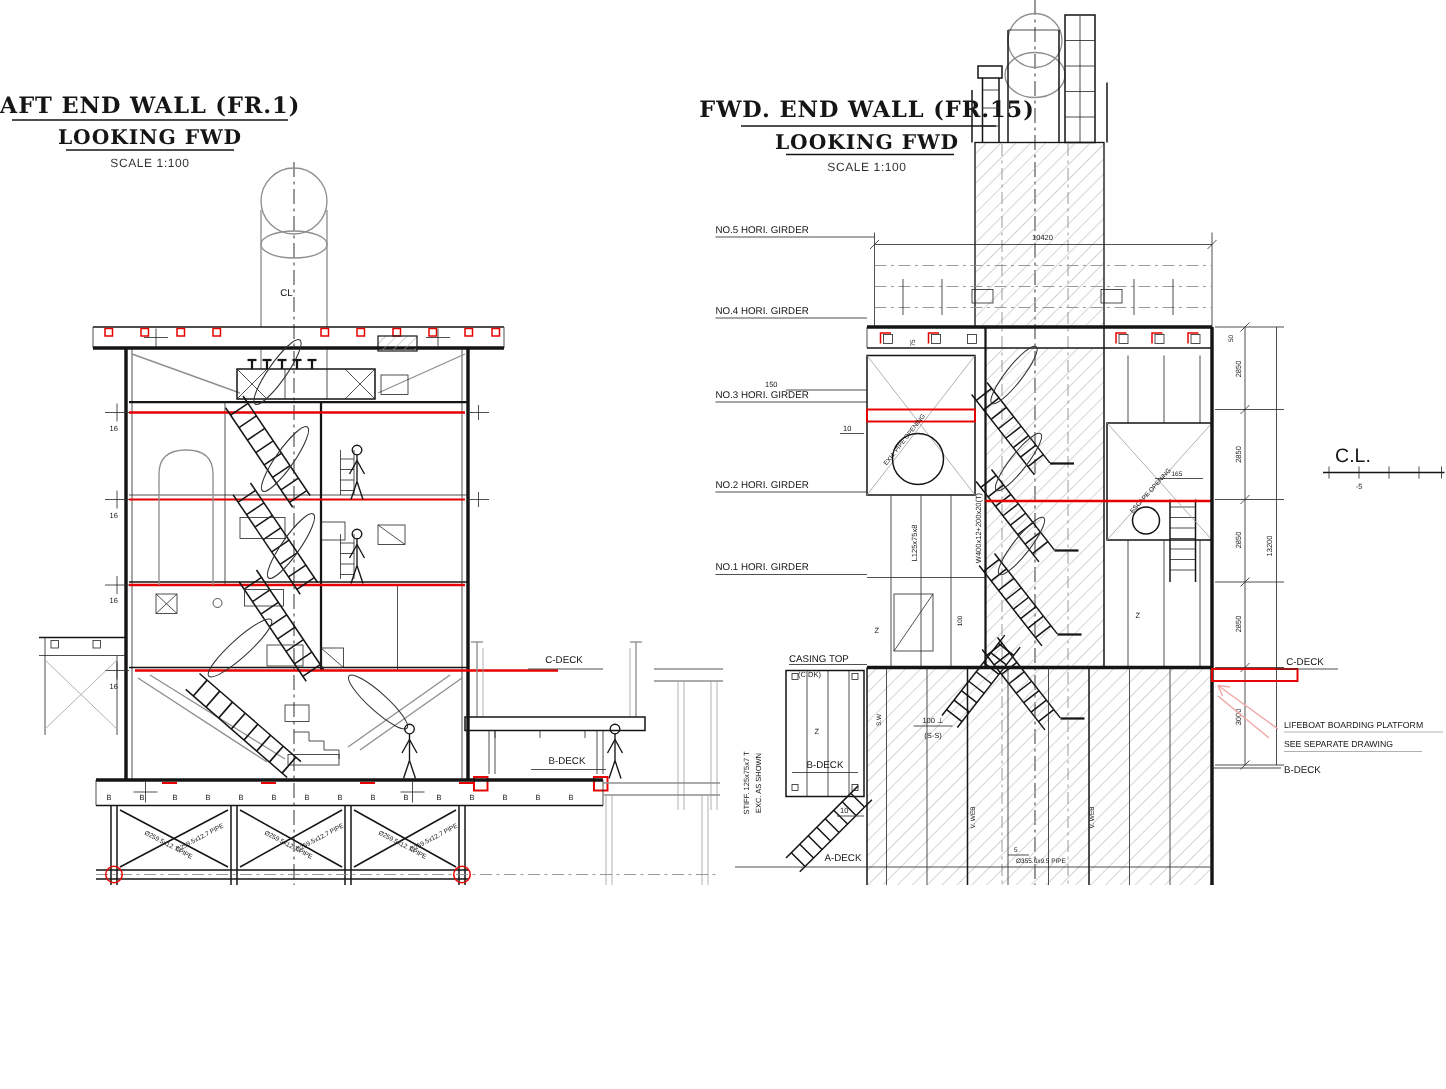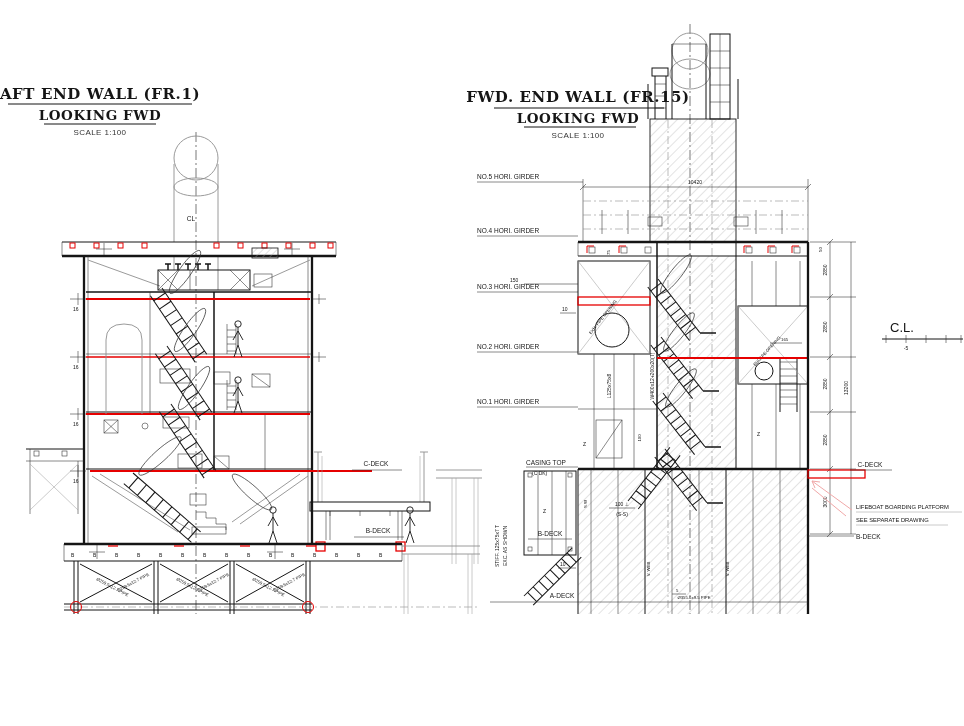--- a/index.html
+++ b/index.html
@@ -1,17 +1,17 @@
 <!DOCTYPE html>
 <html><head>
 <meta charset="utf-8">
 <style>
   html,body{margin:0;padding:0;background:#fff;}
   .sheet{position:relative;width:964px;height:590px;background:#ffffff;overflow:hidden;
-         font-family:"Liberation Sans",sans-serif;margin-top:24px;}
+         font-family:"Liberation Sans",sans-serif;}
   svg text{fill:#151515;font-family:"Liberation Sans",sans-serif;}
   .tt {font-family:"DejaVu Serif",serif;font-weight:bold;font-size:15px;letter-spacing:.6px;}
   .tt2{font-family:"DejaVu Serif",serif;font-weight:bold;font-size:13.5px;letter-spacing:.6px;}
   .sc {font-size:8px;letter-spacing:.4px;fill:#333;}
   .l7{font-size:6.5px;} .l6{font-size:5.8px;} .l5{font-size:5px;} .l4{font-size:4.3px;}
   .k {stroke:#151515;stroke-width:1;fill:none;}
   .km{stroke:#151515;stroke-width:1.5;fill:none;}
   .kb{stroke:#151515;stroke-width:2.3;fill:none;}
   .kt{stroke:#2a2a2a;stroke-width:.55;fill:none;}
   .gy{stroke:#8f8f8f;stroke-width:.9;fill:none;}

